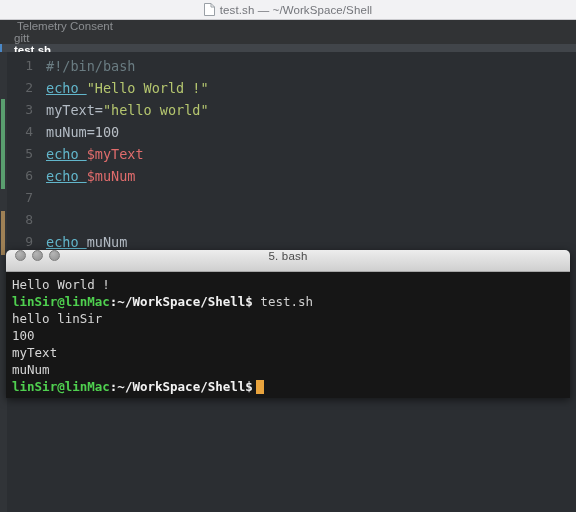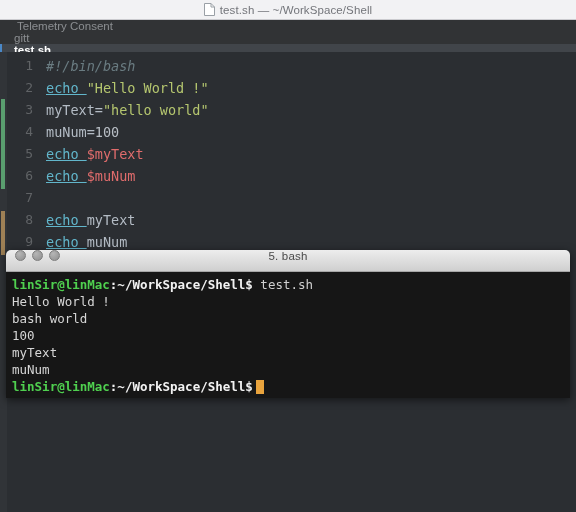--- a/index.html
+++ b/index.html
@@ -134,21 +134,21 @@
   
   .vcs-marker {
     position: absolute;
     left: 1px;
     width: 4px;
   }
   .vcs-green { background: #5a9e6f; }
   .vcs-tan   { background: #9e8055; }
 
   
-  .t-comment { color: #6a7c82; font-style: italic; }
+  .t-comment { color: #6a7c82; }
   .t-cmd     { color: #62b6cb; text-decoration: underline; }
   .t-string  { color: #b5c66f; }
   .t-plain   { color: #b3bbc4; }
   .t-var     { color: #e06c6c; }
   .t-num     { color: #b9bfc6; }
 
   
   .terminal-window {
     position: absolute;
     left: 6px;
@@ -245,38 +245,38 @@
     <div class="vcs-marker vcs-green" style="top:47px;height:90px;"></div>
     <div class="vcs-marker vcs-tan" style="top:159px;height:44px;"></div>
     <div class="code-area" id="code-area">
         <div class="code-line"><span class="lineno">1</span><span class="code-text"><span class="t-comment">#!/bin/bash</span></span></div>
         <div class="code-line"><span class="lineno">2</span><span class="code-text"><span class="t-cmd">echo </span><span class="t-string">"Hello World !"</span></span></div>
         <div class="code-line"><span class="lineno">3</span><span class="code-text"><span class="t-plain">myText=</span><span class="t-string">"hello world"</span></span></div>
         <div class="code-line"><span class="lineno">4</span><span class="code-text"><span class="t-plain">muNum=</span><span class="t-num">100</span></span></div>
         <div class="code-line"><span class="lineno">5</span><span class="code-text"><span class="t-cmd">echo </span><span class="t-var">$myText</span></span></div>
         <div class="code-line"><span class="lineno">6</span><span class="code-text"><span class="t-cmd">echo </span><span class="t-var">$muNum</span></span></div>
         <div class="code-line"><span class="lineno">7</span><span class="code-text"><span class="t-plain"></span></span></div>
-        <div class="code-line"><span class="lineno">8</span><span class="code-text"><span class="t-cmd">echo </span><span class="t-plain">myText</span></span></div>
+        <div class="code-line"><span class="lineno">8</span></div>
         <div class="code-line"><span class="lineno">9</span><span class="code-text"><span class="t-cmd">echo </span><span class="t-plain">muNum</span></span></div>
       </div>
   </div>
 
   <div class="terminal-window">
     <div class="term-titlebar">
       <div class="term-lights" id="term-lights">
           <span class="light"></span>
           <span class="light"></span>
           <span class="light"></span>
         </div>
       <div class="term-title">5. bash</div>
     </div>
     <div class="term-body" id="term-body">
+        <div class="term-line"><span class="term-out">Hello World !</span></div>
         <div class="term-line"><span class="term-prompt">linSir@linMac</span><span class="term-path">:~/WorkSpace/Shell$</span><span class="term-cmd"> test.sh</span></div>
-        <div class="term-line"><span class="term-out">Hello World !</span></div>
-        <div class="term-line"><span class="term-out">bash world</span></div>
+        <div class="term-line"><span class="term-out">hello linSir</span></div>
         <div class="term-line"><span class="term-out">100</span></div>
         <div class="term-line"><span class="term-out">myText</span></div>
         <div class="term-line"><span class="term-out">muNum</span></div>
         <div class="term-line"><span class="term-prompt">linSir@linMac</span><span class="term-path">:~/WorkSpace/Shell$</span><span class="term-cursor"></span></div>
       </div>
   </div>
 
 </div>
 
 </body></html>

